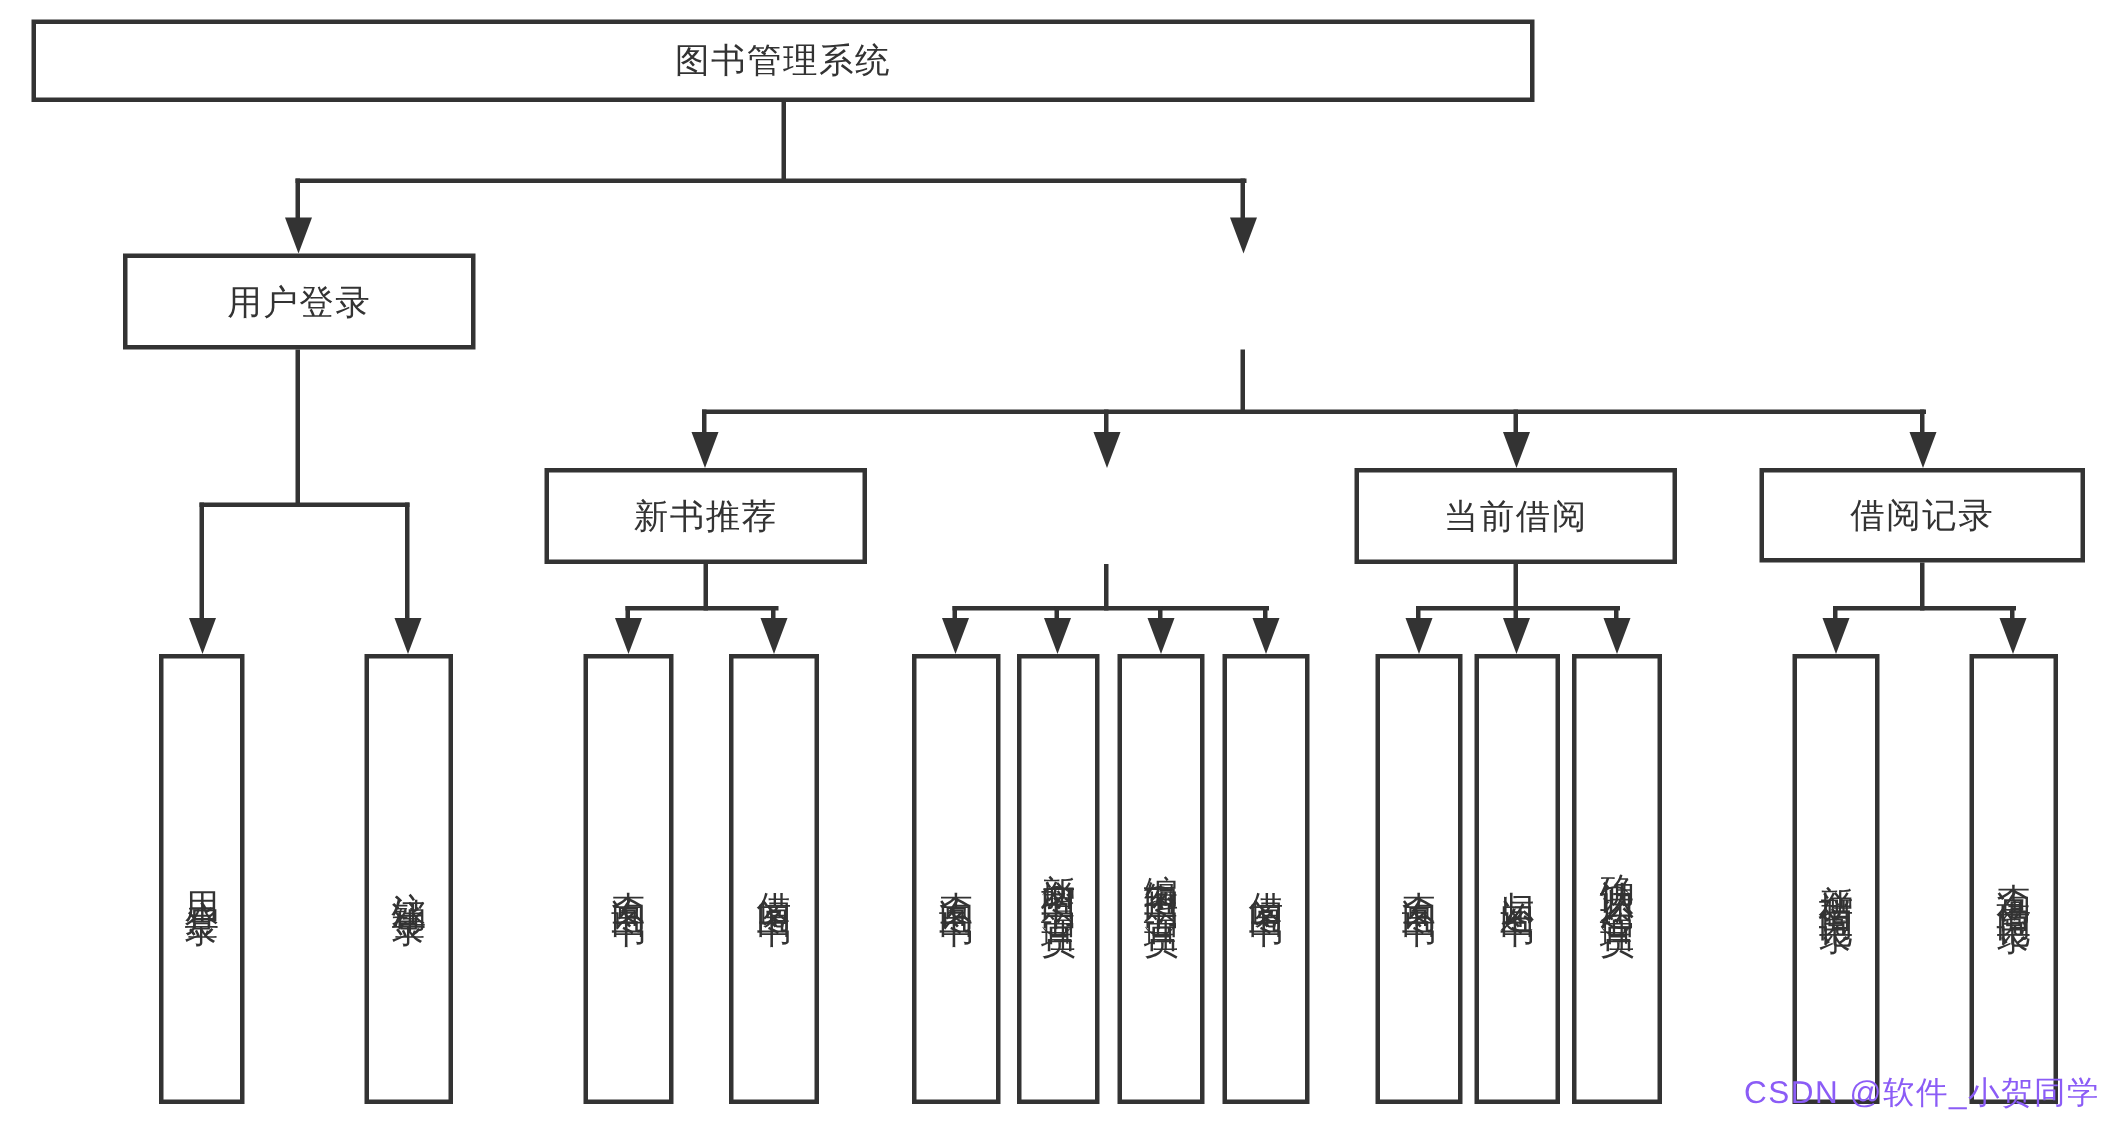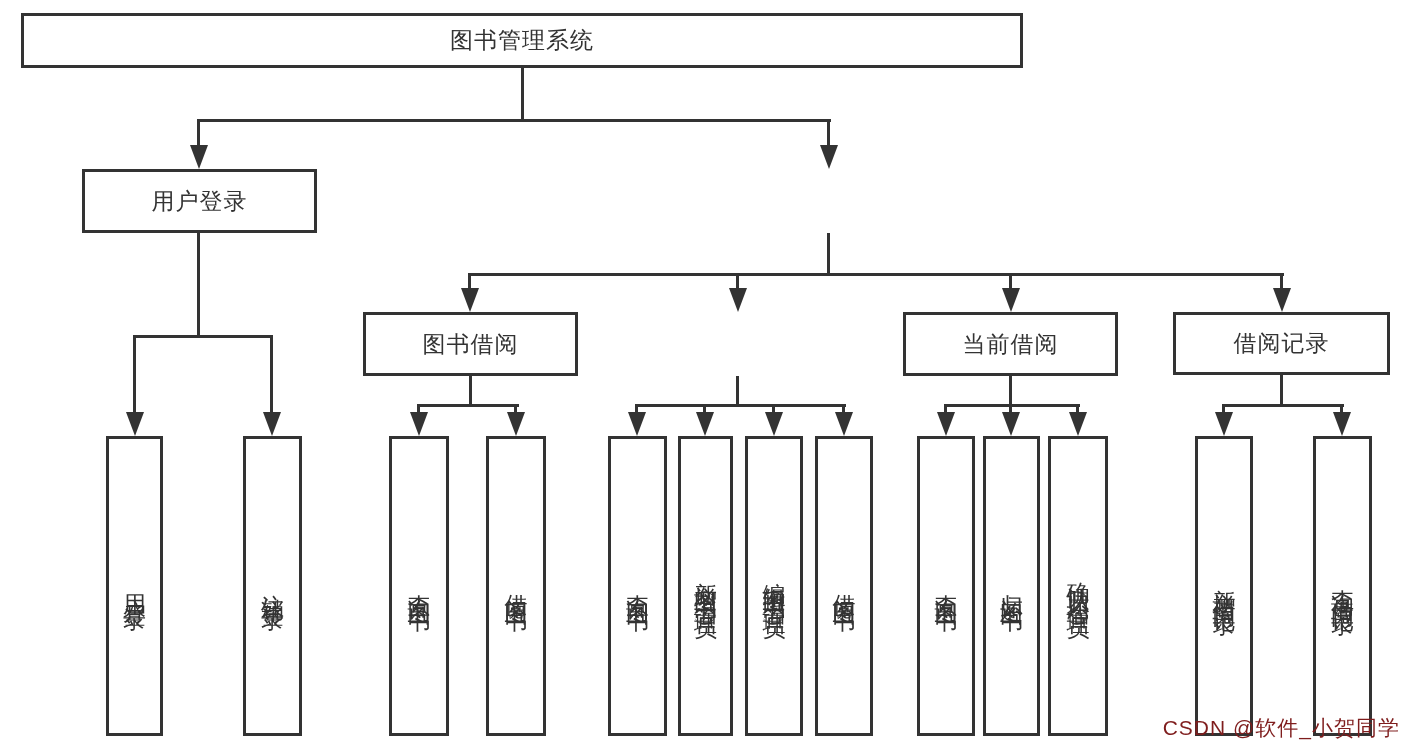--- a/index.html
+++ b/index.html
@@ -19,21 +19,21 @@
     letter-spacing:5px;color:#333333;
   }
   .ln{position:absolute;background:#333333;}
   .arr{
     position:absolute;width:0;height:0;
     border-left:9px solid transparent;border-right:9px solid transparent;
     border-top:24px solid #333333;
   }
   .watermark{
     position:absolute;top:714px;right:5px;font-size:21px;letter-spacing:1px;
-    color:#7f1d1d;white-space:nowrap;
+    color:#8b5cf6;white-space:nowrap;
   }
 </style>
 </head>
 <body>
 
 <div id="stage">
 
   <div class="box h-box" style="left:21px;top:13px;width:1002px;height:55px">
     <span class="lbl">图书管理系统</span>
   </div>
@@ -61,21 +61,21 @@
   <div class="ln" style="left:468px;top:273px;width:3px;height:17px"></div>
   <div class="ln" style="left:736px;top:273px;width:3px;height:17px"></div>
   <div class="ln" style="left:1009px;top:273px;width:3px;height:17px"></div>
   <div class="ln" style="left:1280px;top:273px;width:3px;height:17px"></div>
   <div class="arr" style="left:461px;top:288px"></div>
   <div class="arr" style="left:729px;top:288px"></div>
   <div class="arr" style="left:1002px;top:288px"></div>
   <div class="arr" style="left:1273px;top:288px"></div>
 
   <div class="box h-box" style="left:363px;top:312px;width:215px;height:64px">
-    <span class="lbl">图书借阅</span>
+    <span class="lbl">新书推荐</span>
   </div>
   <div class="box h-box" style="left:903px;top:312px;width:215px;height:64px">
     <span class="lbl">当前借阅</span>
   </div>
   <div class="box h-box" style="left:1173px;top:312px;width:217px;height:63px">
     <span class="lbl">借阅记录</span>
   </div>
 
   <div class="ln" style="left:469px;top:376px;width:3px;height:31px"></div>
   <div class="ln" style="left:417px;top:404px;width:102px;height:3px"></div>

